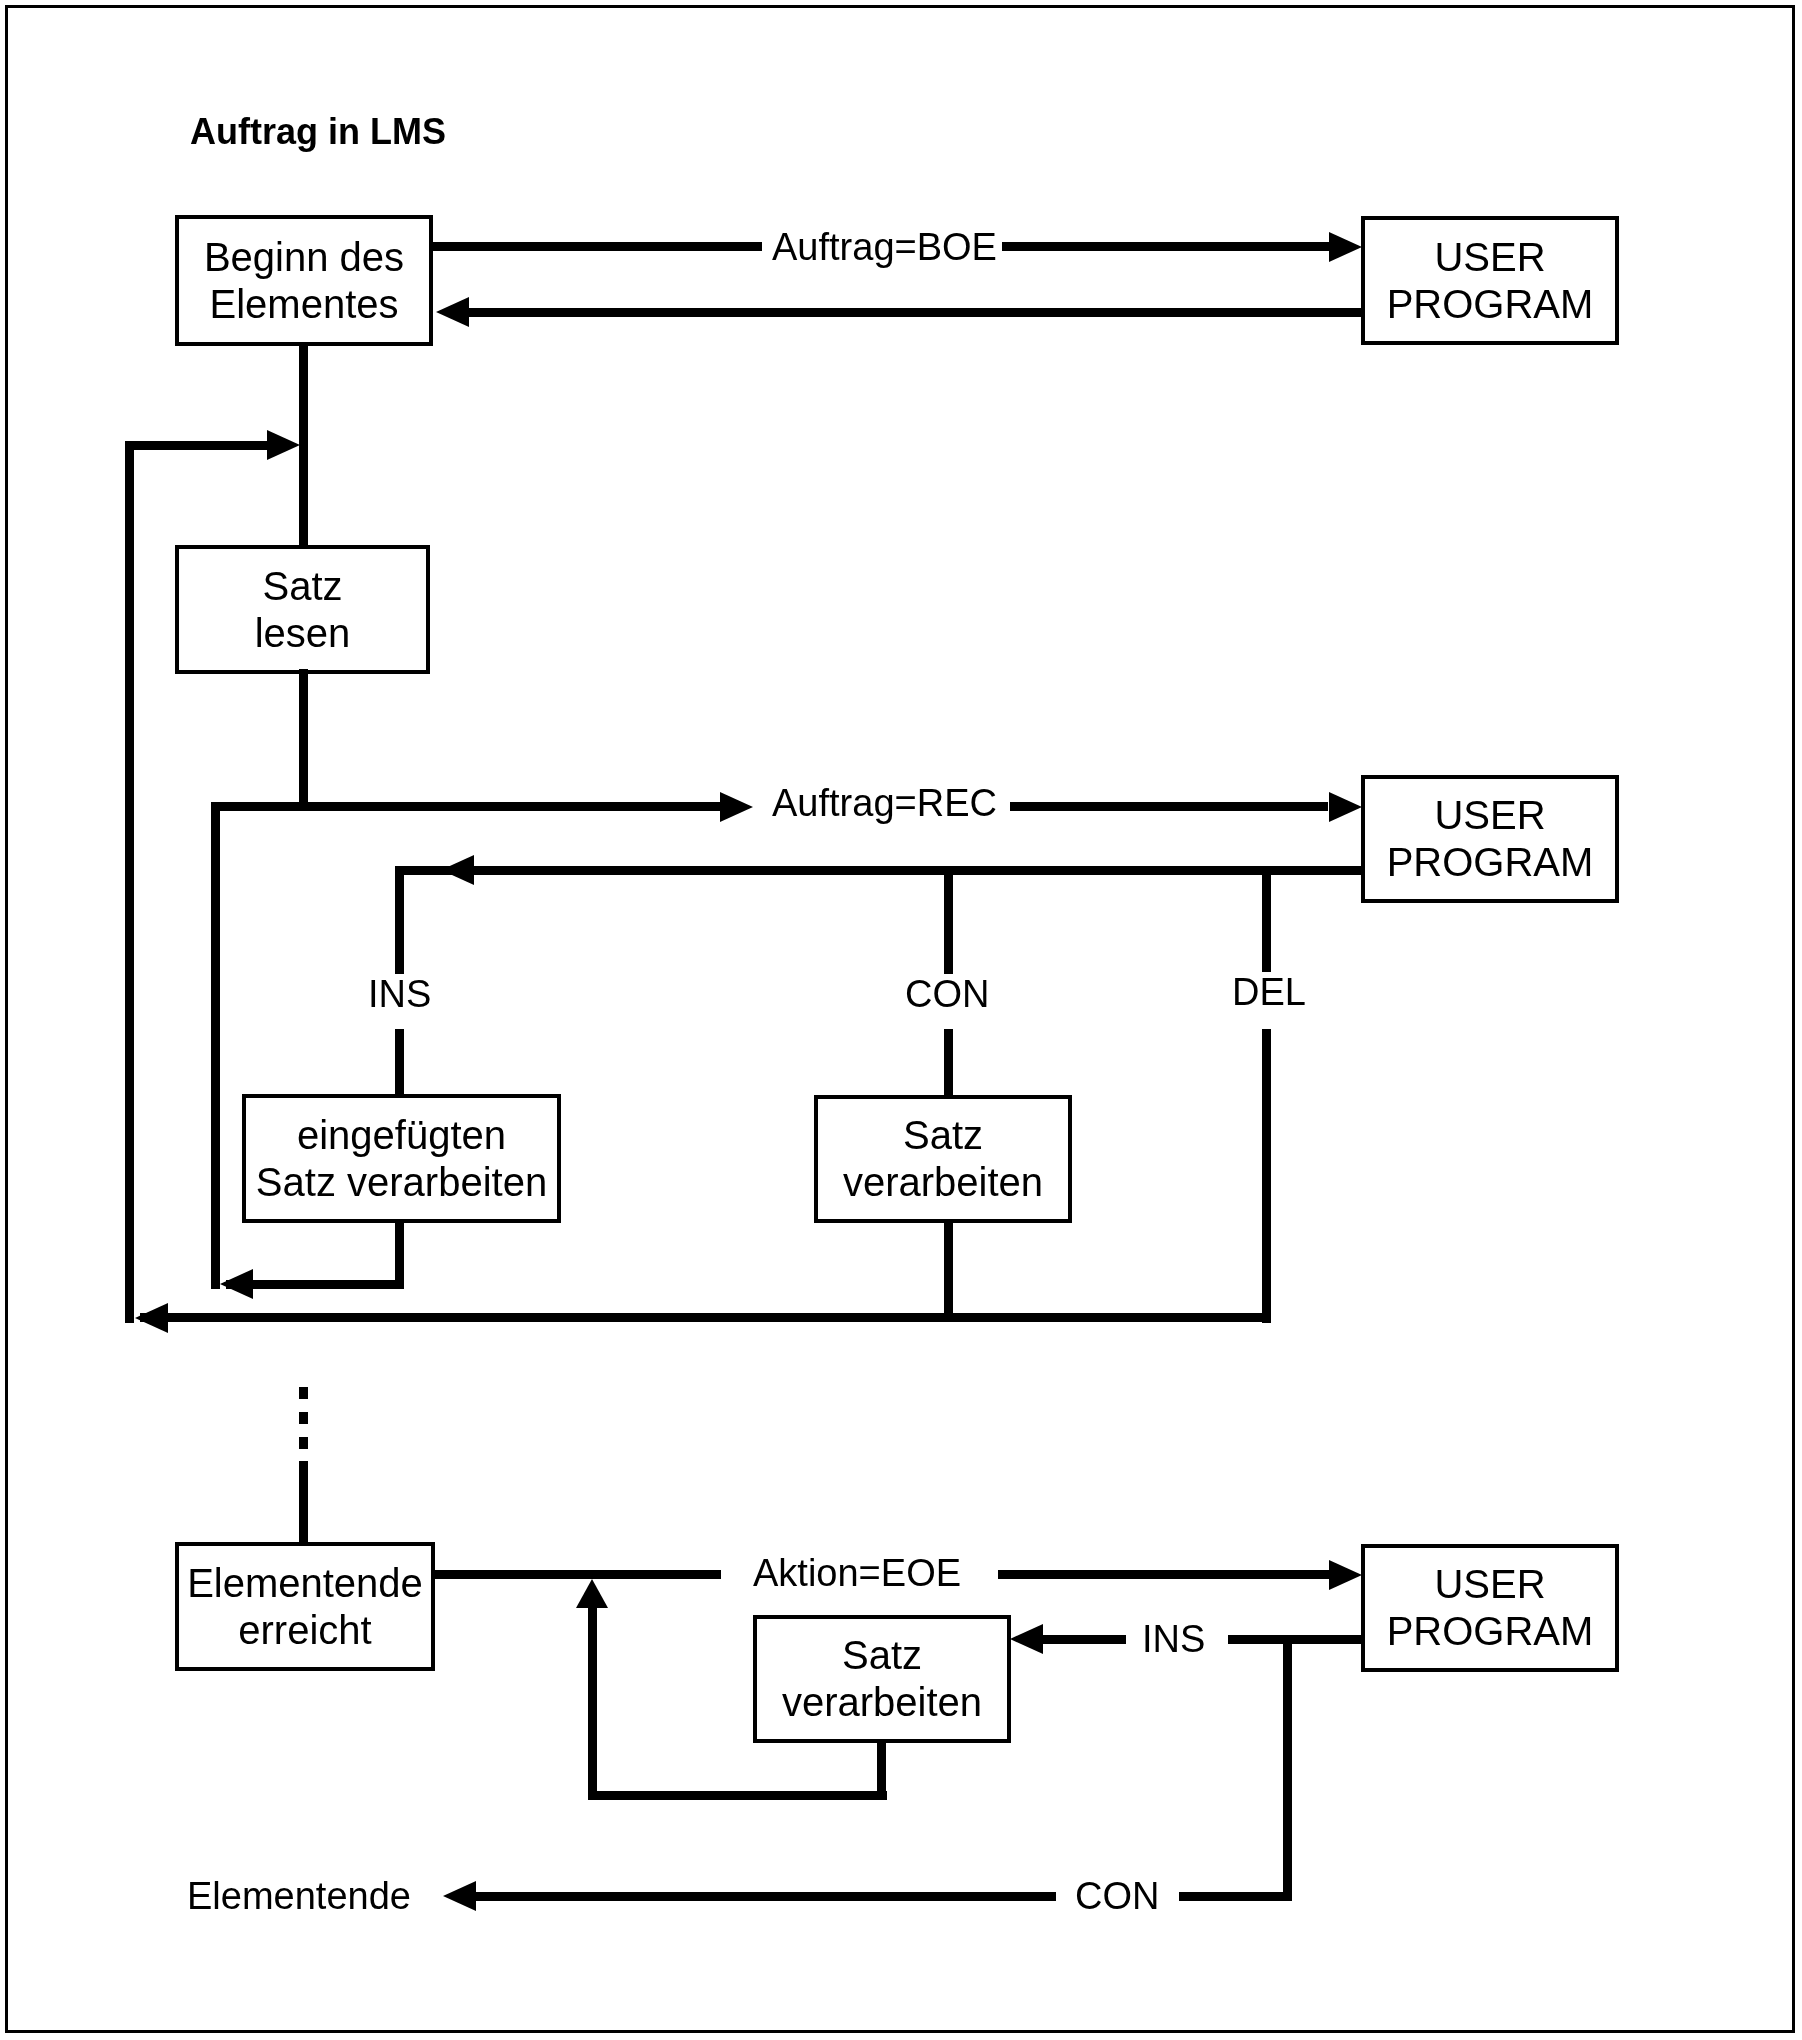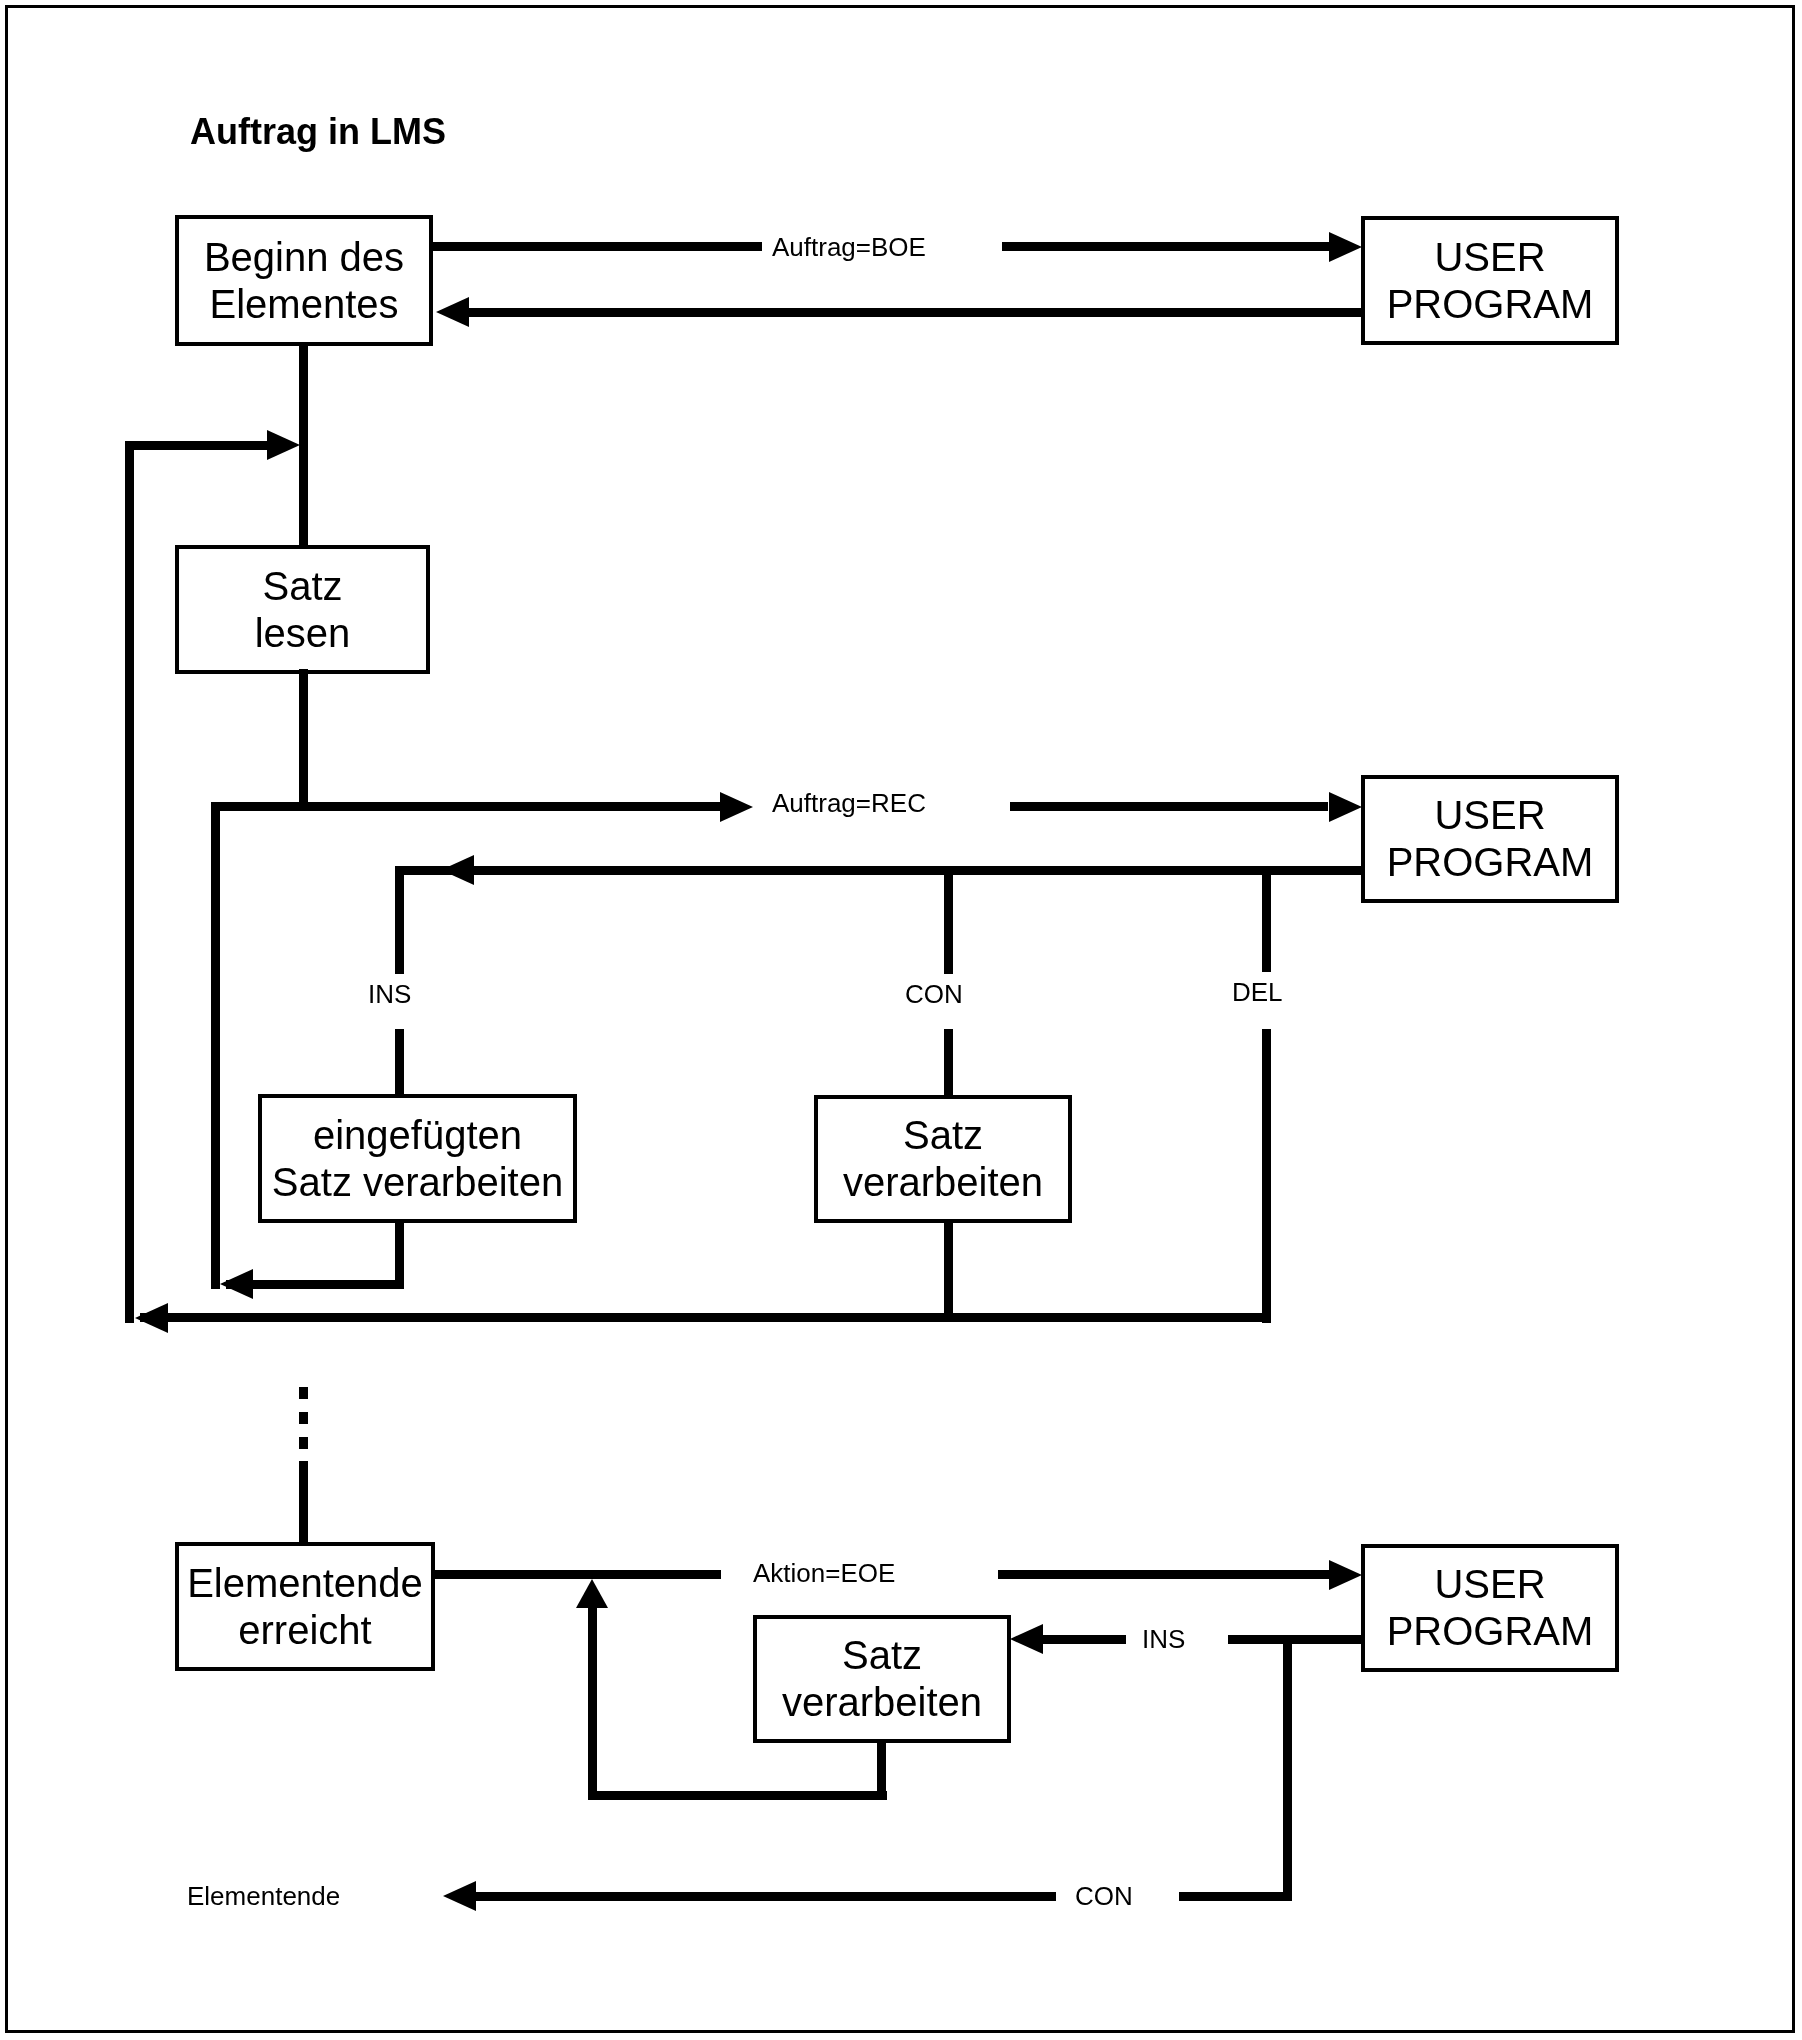--- a/index.html
+++ b/index.html
@@ -5,21 +5,21 @@
   html,body{margin:0;padding:0;background:#ffffff;}
   #canvas{position:relative;width:1803px;height:2041px;background:#ffffff;
           font-family:"Liberation Sans",sans-serif;color:#000;overflow:hidden;}
   .frame{position:absolute;left:5.4px;top:5.4px;width:1790px;height:2028px;
          border:3.6px solid #000;box-sizing:border-box;}
   .box{position:absolute;box-sizing:border-box;border:4.5px solid #000;background:#fff;
        display:flex;flex-direction:column;align-items:center;justify-content:center;
        font-size:40px;line-height:47px;text-align:center;}
   .hl{position:absolute;height:9px;background:#000;}
   .vl{position:absolute;width:9px;background:#000;}
-  .lbl{position:absolute;font-size:26px;line-height:40px;white-space:nowrap;background:#fff;}
+  .lbl{position:absolute;font-size:38px;line-height:40px;white-space:nowrap;background:#fff;}
   .hdr{position:absolute;font-size:36px;line-height:43px;font-weight:bold;white-space:nowrap;}
   .arr{position:absolute;width:0;height:0;}
   .arr.r{border-top:15.4px solid transparent;border-bottom:15.4px solid transparent;border-left:33px solid #000;}
   .arr.l{border-top:15.4px solid transparent;border-bottom:15.4px solid transparent;border-right:33px solid #000;}
   .arr.u{border-left:16.3px solid transparent;border-right:16.3px solid transparent;border-bottom:29px solid #000;}
 </style>
 </head>
 <body>
 
 <div id="canvas">
@@ -72,21 +72,21 @@
   <div class="vl" style="left:395px;top:1029px;height:68px;"></div>
 
   <div class="vl" style="left:944px;top:866px;height:113px;"></div>
   <div class="lbl" style="left:905px;top:974px;">CON</div>
   <div class="vl" style="left:944px;top:1029px;height:69px;"></div>
 
   <div class="vl" style="left:1262px;top:866px;height:113px;"></div>
   <div class="lbl" style="left:1232px;top:972px;">DEL</div>
   <div class="vl" style="left:1262px;top:1029px;height:294px;"></div>
 
-  <div class="box" style="left:242px;top:1094px;width:319px;height:129px;margin-left:16px;">
+  <div class="box" style="left:242px;top:1094px;width:319px;height:129px;">
     <span>eingefügten</span>
     <span>Satz verarbeiten</span>
   </div>
   <div class="box" style="left:814px;top:1095px;width:258px;height:128px;">
     <span>Satz</span>
     <span>verarbeiten</span>
   </div>
 
   <div class="vl" style="left:395px;top:1221px;height:68px;"></div>
   <div class="hl" style="left:226px;top:1280px;width:174px;"></div>

